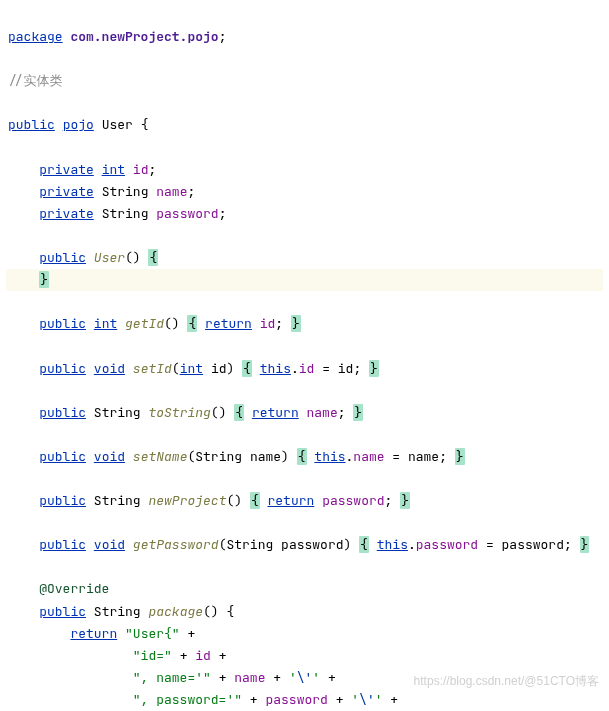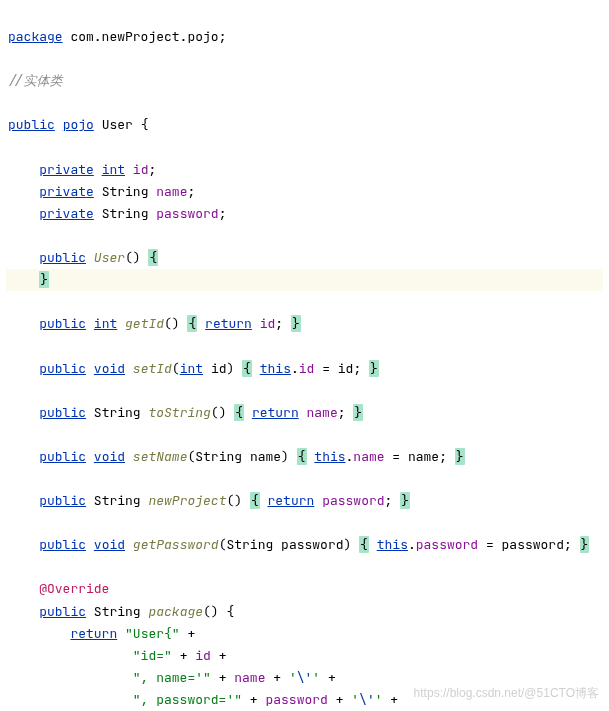--- a/index.html
+++ b/index.html
@@ -13,43 +13,43 @@
     width: 609px;
     height: 711px;
     overflow: hidden;
     position: relative;
   }
   .code-area {
     padding: 4px 0 0 8px;
     white-space: pre;
   }
   .kw { color: #0033b3; text-decoration: underline; } 
-  .pkg { color: #000000; }
+  .pkg { color: #4c1d95; font-weight: bold; }
   .cls { color: #000000; }
   .method-decl { color: #7a7a43; font-style: italic; } 
   .field { color: #871094; }
-  .comment { color: #8c8c8c; font-style: italic; }
-  .annotation { color: #be185d; }
+  .comment { color: #8c8c8c; }
+  .annotation { color: #14532d; }
   .string { color: #067d17; }
   .escape { color: #0037a6; }
   .hl-brace {
     background: #a6e3c8;
     border-radius: 1px;
     padding: 0 1px;
   }
   .highlight-line {
     display: inline-block;
     background: #fcfaed;
     width: 595px;
     margin-left: -2px;
     padding-left: 2px;
   }
   .watermark {
     position: absolute;
-    bottom: 8px;
+    bottom: 20px;
     right: 10px;
     color: #d0d0d0;
     font-size: 12px;
     font-family: sans-serif;
     pointer-events: none;
   }
 </style>
 </head>
 <body>
 

